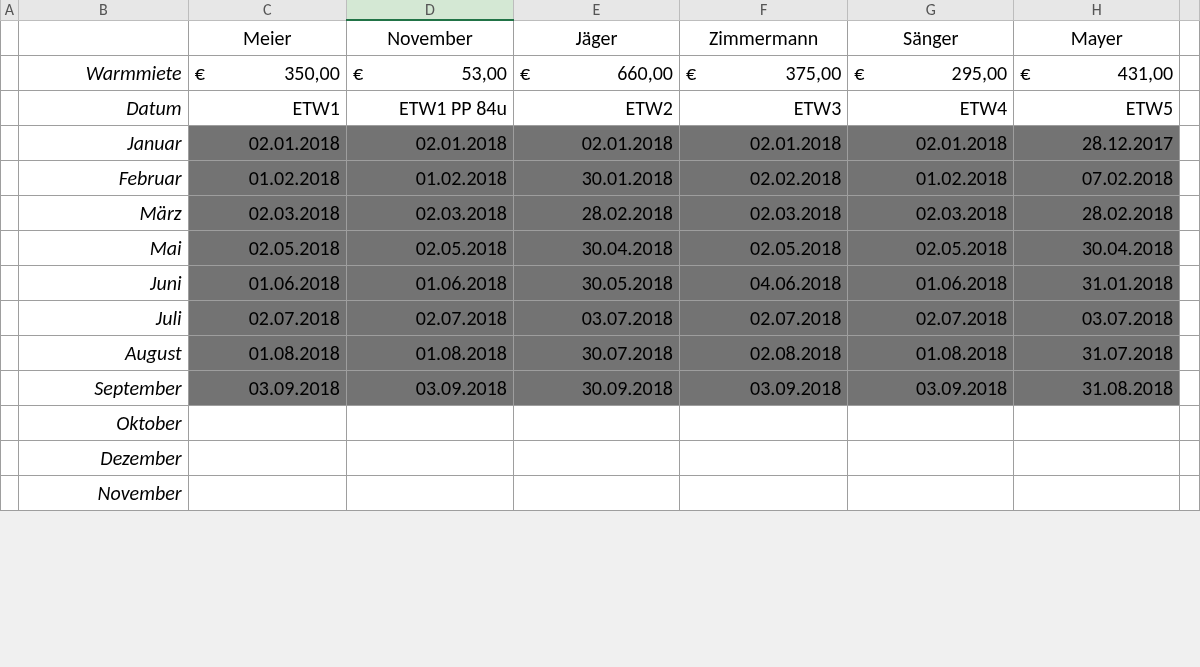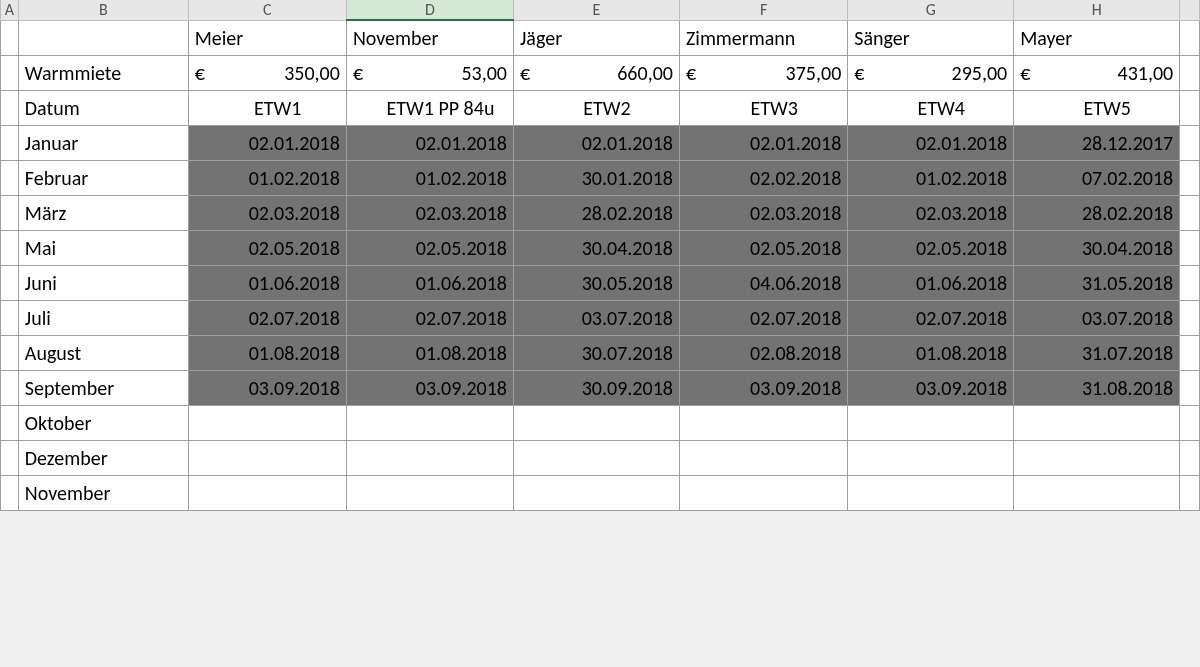--- a/index.html
+++ b/index.html
@@ -38,26 +38,26 @@
   td {
     border: 1px solid #9e9e9e;
     height: 35px;
     padding: 2px 6px;
     font-size: 20px;
     line-height: 1.1;
     overflow: hidden;
     white-space: nowrap;
     background: #fff;
   }
-  td.label { text-align: left; }
-  td.tenant { text-align: left; margin-left: 48px; }
+  td.label { text-align: right; font-style: italic; }
+  td.tenant { text-align: center; margin-left: 48px; }
   td.rent { text-align: left; position: relative; }
   td.rent .euro { float:left; }
   td.rent .amount { float:right;margin-left:40px; }
-  td.code { text-align: center; padding-left: 27px; }
+  td.code { text-align: right; padding-left: 27px; }
   td.date {
     text-align: right;
     background: #737373;
   }
   td.empty { background: #fff; }
   .col-A { width: 18px; }
   .col-B { width: 172px; }
   .col-C { width: 160px; }
   .col-D { width: 168px; }
   .col-E { width: 168px; }
@@ -196,21 +196,21 @@
             <td class="empty"></td>
           </tr>
           <tr>
             <td class="empty"></td>
             <td class="label">Juni</td>
             <td class="date">01.06.2018</td>
             <td class="date">01.06.2018</td>
             <td class="date">30.05.2018</td>
             <td class="date">04.06.2018</td>
             <td class="date">01.06.2018</td>
-            <td class="date">31.05.2018</td>
+            <td class="date">31.01.2018</td>
             <td class="empty"></td>
           </tr>
           <tr>
             <td class="empty"></td>
             <td class="label">Juli</td>
             <td class="date">02.07.2018</td>
             <td class="date">02.07.2018</td>
             <td class="date">03.07.2018</td>
             <td class="date">02.07.2018</td>
             <td class="date">02.07.2018</td>

